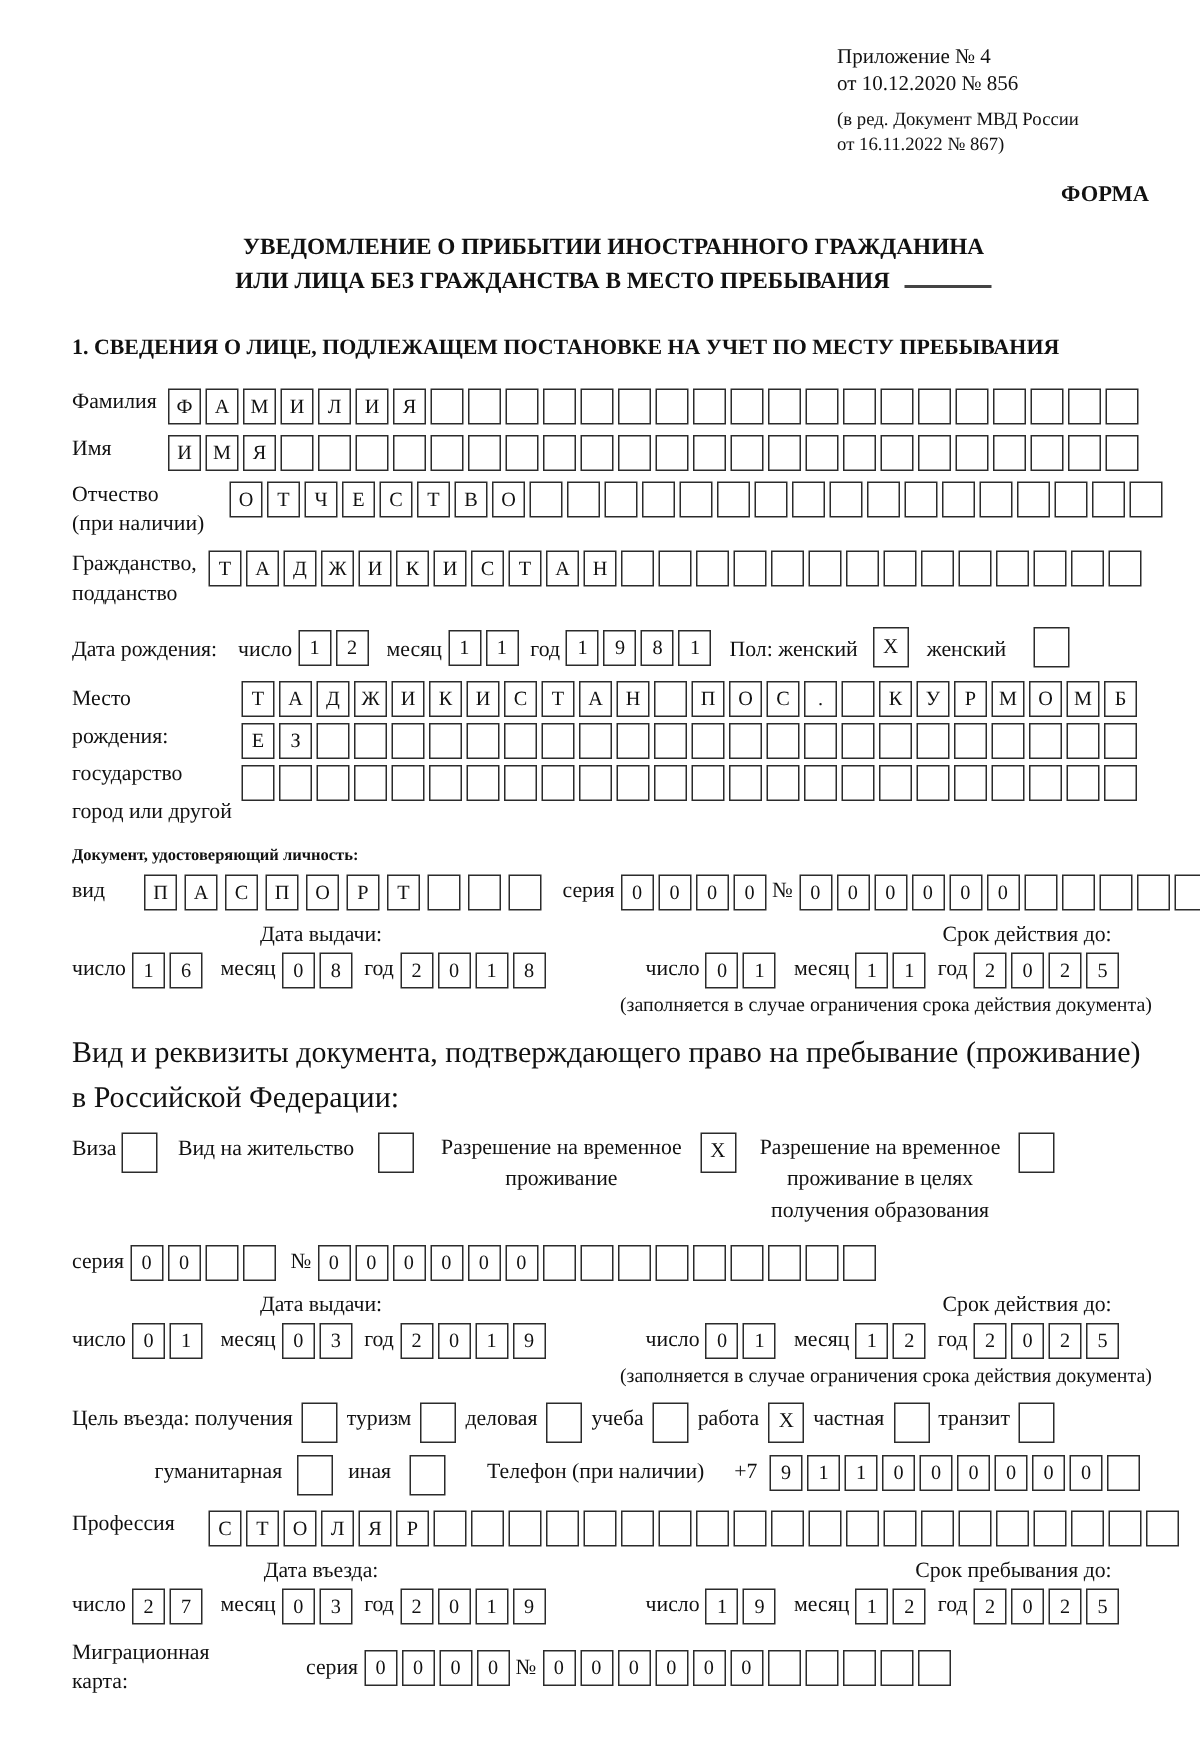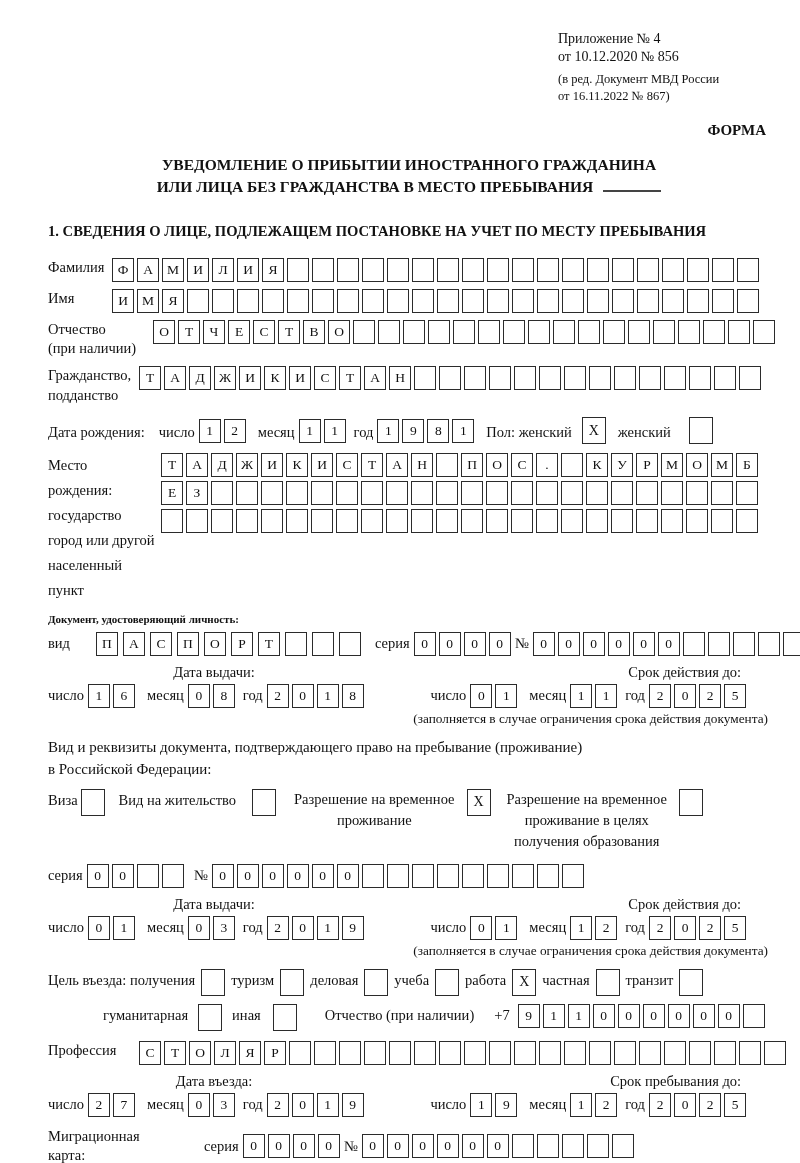--- a/index.html
+++ b/index.html
@@ -22,21 +22,21 @@
   .w58{width:58px;} .w99{width:99px;} .w85{width:85px;} .w107{width:107px;} .w130{width:130px;}
   .gap6{margin-right:6px;} .gap10{margin-right:10px;}
   .doc-header{text-align:left;font-weight:bold;font-size:11px;margin-top:10px;}
   .inline-lbl{font-size:14.5px;margin:3px 4px 0 4px;flex:0 0 auto;}
   .dates-headers{display:flex;margin-top:8px;font-size:14.5px;}
   .dates-headers .dh-left{width:46%;text-align:center;}
   .dates-headers .dh-right{width:50%;text-align:right;}
   .dates-row{display:flex;justify-content:space-between;margin-top:3px;padding-right:24px;}
   .dategroup{display:flex;align-items:flex-start;}
   .note{text-align:right;font-size:13.3px;margin-top:3px;padding-right:2px;}
-  .para{font-size:15px;margin-top:9px;line-height:1.5;}
+  .para{font-size:20px;margin-top:9px;line-height:1.5;}
   .visa-row{display:flex;align-items:flex-start;margin-top:8px;font-size:14.5px;}
   .visa-row .opt{margin-top:3px;}
   .center-stack{text-align:center;line-height:1.45;}
   .purpose-row{display:flex;align-items:flex-start;margin-top:10px;font-size:14.5px;}
 </style>
 </head>
 <body>
 
 <div class="page">
 
@@ -213,21 +213,20 @@
     <div class="checkbox">X</div>
     <span class="inline-lbl" style="margin-left:6px;">женский</span>
     <div class="checkbox" style="margin-left:14px;"></div>
   </div>
 
   <div class="row" style="margin-top:9px;">
     <div class="lbl w107 gap6" style="line-height:1.72;">
       <div>Место рождения:</div>
       <div>государство</div>
       <div>город или другой</div>
-      <div>населенный пункт</div>
     </div>
     <div class="stackcol">
       <div class="cellrow">
           <div class="cell">Т</div>
           <div class="cell">А</div>
           <div class="cell">Д</div>
           <div class="cell">Ж</div>
           <div class="cell">И</div>
           <div class="cell">К</div>
           <div class="cell">И</div>
@@ -501,21 +500,21 @@
     <div class="checkbox"></div>
     <span style="margin-top:3px;">транзит</span>
     <div class="checkbox"></div>
   </div>
 
   <div class="purpose-row" style="margin-top:8px;margin-left:55px;">
     <span style="margin-top:3px;">гуманитарная</span>
     <div class="checkbox" style="margin-left:10px;"></div>
     <span style="margin-top:3px;margin-left:4px;">иная</span>
     <div class="checkbox" style="margin-left:12px;"></div>
-    <span style="margin-top:3px;margin-left:22px;">Отчество (при наличии)</span>
+    <span style="margin-top:3px;margin-left:22px;">Телефон (при наличии)</span>
     <span style="margin-top:3px;margin-left:20px;margin-right:8px;">+7</span>
     <div class="cellrow">
         <div class="cell">9</div>
         <div class="cell">1</div>
         <div class="cell">1</div>
         <div class="cell">0</div>
         <div class="cell">0</div>
         <div class="cell">0</div>
         <div class="cell">0</div>
         <div class="cell">0</div>

